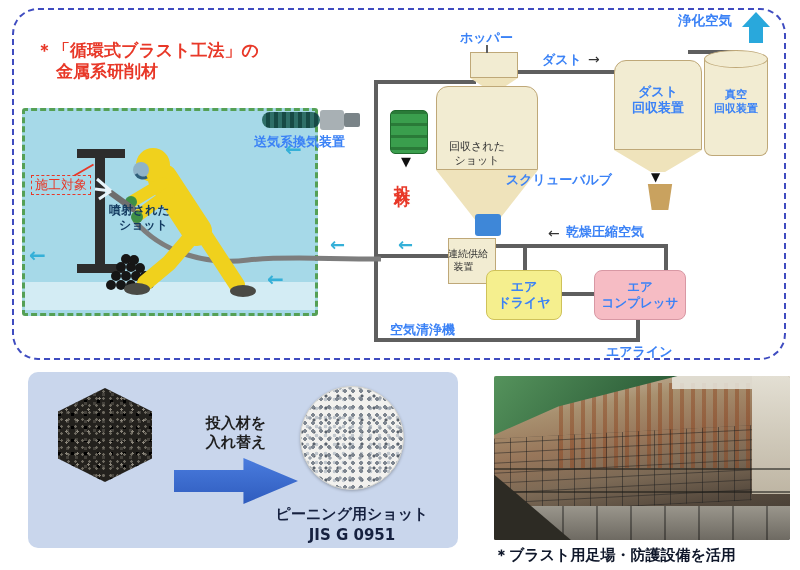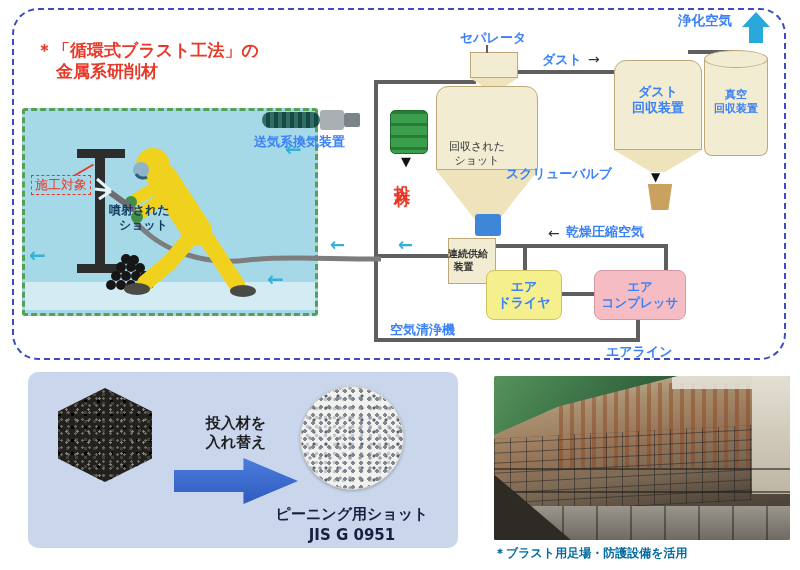--- a/index.html
+++ b/index.html
@@ -119,36 +119,36 @@
 
   <div class="abs" style="left:262px;top:112px;width:58px;height:16px;border-radius:8px;z-index:6;background:repeating-linear-gradient(90deg,#2f6f68 0 4px,#174a45 4px 8px);"></div>
   <div class="abs" style="left:320px;top:110px;width:24px;height:20px;background:#a8b0b4;border-radius:3px;z-index:6;"></div>
   <div class="abs" style="left:344px;top:113px;width:16px;height:14px;background:#7a8488;border-radius:2px;z-index:6;"></div>
   <div class="lbl b" style="left:254px;top:134px;font-size:13px;z-index:6;">送気系換気装置</div>
 
   <div class="abs" style="left:390px;top:110px;width:38px;height:44px;border-radius:5px;z-index:2;background:repeating-linear-gradient(180deg,#2a7a38 0 3px,#3a9e4d 3px 12px);border:1px solid #1f6a2d;box-sizing:border-box;"></div>
   <span class="lbl" style="left:401px;top:154px;font-size:13px;color:#111;">▼</span>
   <div class="lbl b" style="left:392px;top:172px;font-size:16px;color:#e83828;writing-mode:vertical-rl;letter-spacing:3px;height:66px;">投入材</div>
 
-  <div class="lbl b" style="left:460px;top:30px;font-size:13px;">セパレータ</div>
+  <div class="lbl b" style="left:460px;top:30px;font-size:13px;">ホッパー</div>
   <div class="abs" style="left:486px;top:45px;width:2px;height:8px;background:#5f5f5f;z-index:4;"></div>
   <div class="vessel" style="left:470px;top:52px;width:48px;height:26px;"></div>
   <div class="funnel" style="left:470px;top:78px;width:48px;height:10px;clip-path:polygon(0 0,100% 0,68% 100%,32% 100%);"></div>
 
   <div class="vessel" style="left:436px;top:86px;width:102px;height:84px;border-radius:12px 12px 0 0;"></div>
   <div class="lbl ctr" style="left:436px;top:140px;width:82px;font-size:11px;color:#333;">
     <div>回収された</div>
     <div>ショット</div>
   </div>
   <div class="funnel" style="left:436px;top:170px;width:102px;height:52px;clip-path:polygon(0 0,100% 0,60% 100%,40% 100%);"></div>
   <div class="abs" style="left:475px;top:214px;width:26px;height:22px;background:#3e87d8;border-radius:3px;z-index:3;"></div>
-  <div class="lbl b" style="left:506px;top:166px;font-size:13px;">スクリューバルブ</div>
+  <div class="lbl b" style="left:506px;top:172px;font-size:13px;">スクリューバルブ</div>
 
   <div class="vessel" style="left:448px;top:238px;width:48px;height:46px;"></div>
-  <div class="lbl ctr" style="left:448px;top:248px;width:31px;font-size:10px;color:#333;font-weight:bold;">
+  <div class="lbl ctr" style="left:448px;top:248px;width:31px;font-size:10px;color:#333;">
     <div>連続供給</div>
     <div>装置</div>
   </div>
 
   <span class="lbl" style="left:548px;top:225px;font-size:14px;color:#333;">←</span>
   <div class="lbl b" style="left:566px;top:224px;font-size:13px;">乾燥圧縮空気</div>
 
   <div class="lbl b" style="left:542px;top:52px;font-size:13px;">ダスト</div>
   <span class="lbl" style="left:588px;top:51px;font-size:14px;color:#333;">→</span>
 
@@ -218,15 +218,15 @@
                     repeating-linear-gradient(90deg,rgba(30,30,30,.5) 0 1px,transparent 1px 16px);
          transform:skewY(-3deg);"></div>
     <div class="abs" style="left:0;top:56%;width:100%;height:2px;background:rgba(25,25,22,.55);"></div>
     <div class="abs" style="left:0;top:70%;width:100%;height:2px;background:rgba(25,25,22,.55);"></div>
     <div class="abs" style="left:0;bottom:0;width:100%;height:21%;
          background:linear-gradient(180deg,#9a968c,#6e6a62),repeating-linear-gradient(90deg,rgba(0,0,0,.35) 0 2px,transparent 2px 34px);
          background-blend-mode:multiply;"></div>
     <div class="abs" style="left:0;bottom:0;width:26%;height:40%;
          clip-path:polygon(0 0,100% 100%,0 100%);background:#2d2b24;"></div>
   </div>
-  <div class="lbl b" style="left:494px;top:546px;font-size:12px;color:#0369a1;">＊ブラスト用足場・防護設備を活用</div>
+  <div class="lbl b" style="left:494px;top:546px;font-size:15px;color:#0f172a;">＊ブラスト用足場・防護設備を活用</div>
 
 </div>
 
 </body></html>

